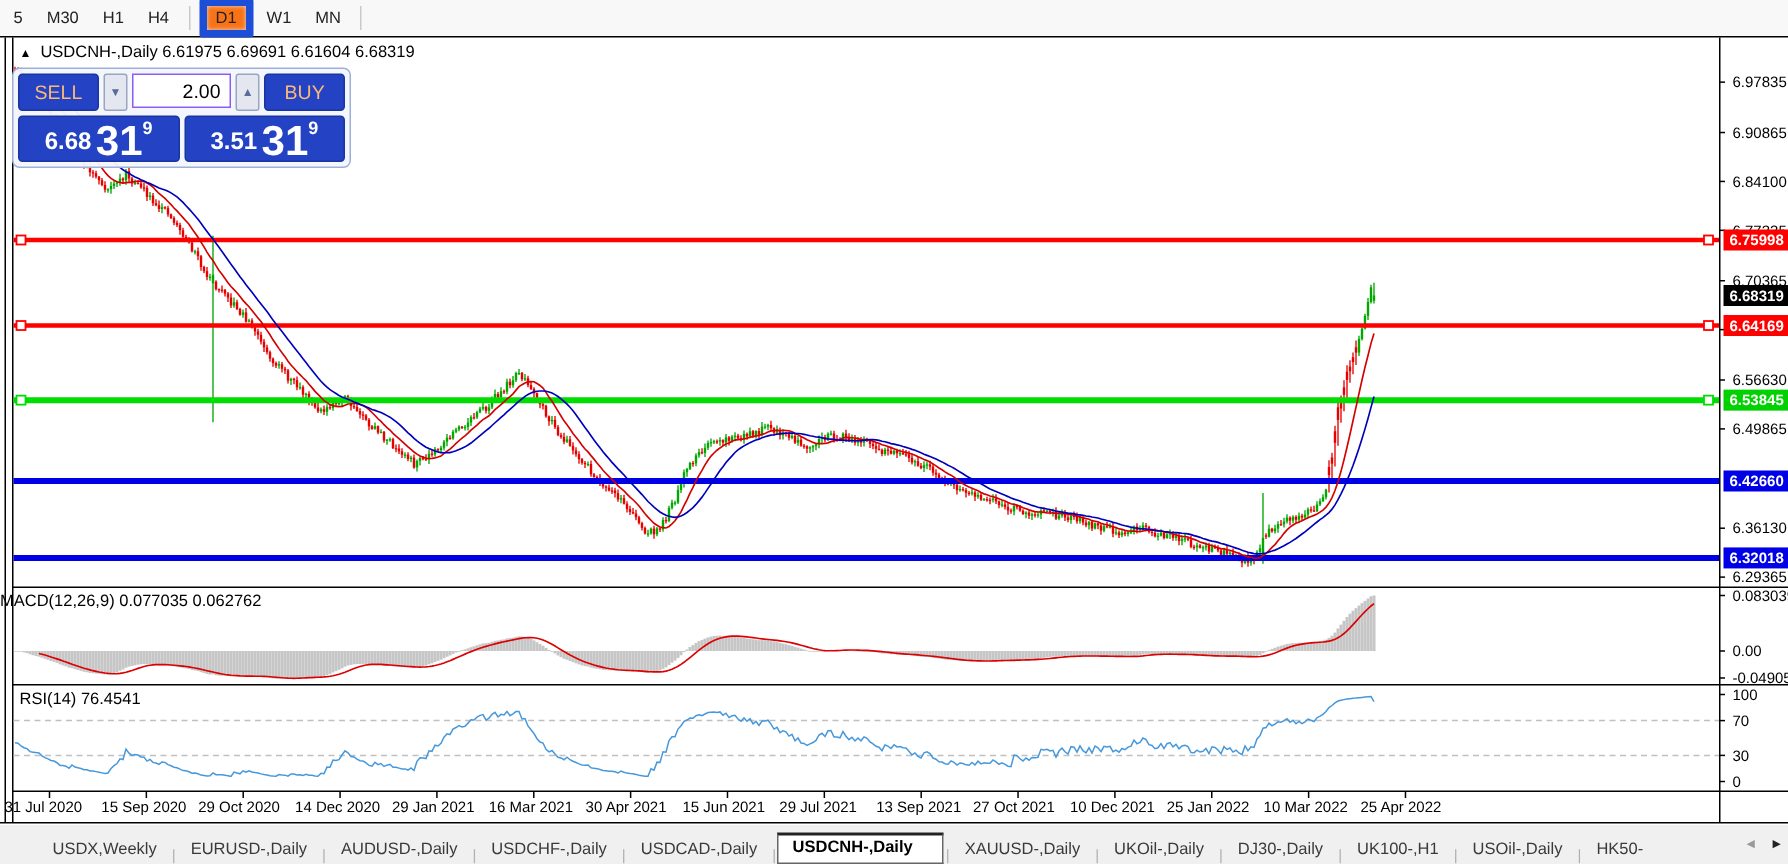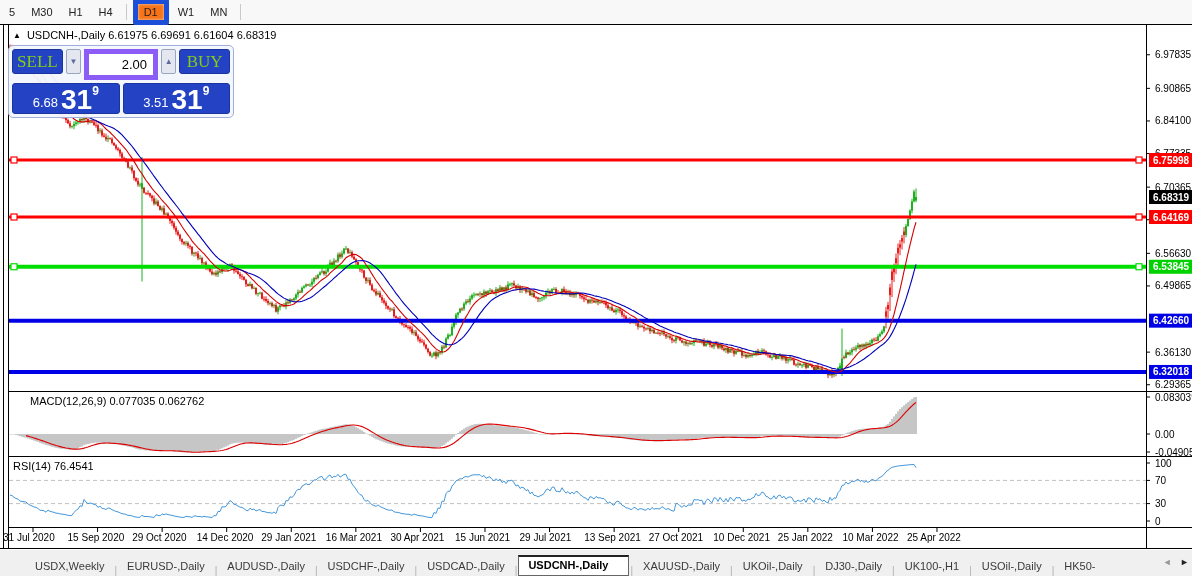--- a/index.html
+++ b/index.html
@@ -11,30 +11,30 @@
   .tf{font-size:11px;color:#222;padding:2px 6px;margin:0 1px;border:1px solid transparent;background:transparent;border-radius:2px}
   .tf.active{background:#f97316;border:5px solid #1d4ed8;box-shadow:inset 0 0 3px #ddd}
   .tsep{width:1px;height:16px;background:#c9c9c9;margin:0 5px}
   .chart-title{position:absolute;left:13px;top:29px;font-size:11px;color:#000;
                display:flex;align-items:center;gap:6px;z-index:6}
   .collapse{font-size:8px;color:#000}
   .trade-panel{position:absolute;left:8px;top:45px;width:226px;background:rgba(243,246,252,.96);
                border:1px solid #9fb0d8;border-radius:5px;padding:3px;box-sizing:border-box;z-index:7}
   .tp-row{display:flex;gap:3px}
   .tp-row1{margin-bottom:3px}
-  .btn-blue{background:#2443c4;color:#84cc16;border:1px solid #1a34a0;border-radius:3px;font-size:17px;
-            font-family:Liberation Serif, serif}
+  .btn-blue{background:#2443c4;color:#fdba74;border:1px solid #1a34a0;border-radius:3px;font-size:13px;
+            font-family:Liberation Sans, sans-serif}
   .tp-sell,.tp-buy{width:57px;height:25px;padding:0}
   .tp-dn,.tp-up{width:17px;height:25px;background:#e4e7ef;border:1px solid #9aa5c0;color:#5a6a9a;
                 font-size:8px;padding:0;border-radius:2px}
-  .tp-field{width:52px;height:21px;border:5px solid #8b5cf6;font-size:13px;text-align:right;
+  .tp-field{width:52px;height:21px;border:1px solid #8b5cf6;font-size:13px;text-align:right;
             padding:0 6px;font-family:"Liberation Sans",sans-serif}
   .tp-price{flex:1;height:31px;background:#2443c4;border:1px solid #1a34a0;border-radius:3px;color:#fff;
             display:flex;align-items:flex-end;justify-content:center;padding-bottom:1px;box-sizing:border-box}
-  .tp-ps{font-size:13px;font-weight:normal;margin:0 3px 3px 0;line-height:1}
+  .tp-ps{font-size:16px;font-weight:bold;margin:0 3px 3px 0;line-height:1}
   .tp-pb{font-size:28px;line-height:.85;font-weight:700}
   .tp-sup{font-size:12px;font-weight:bold;margin-bottom:14px}
   .ind-label{position:absolute;font-size:11px;color:#000;z-index:4}
   .tabbar{position:absolute;left:0;top:550px;width:1192px;height:26px;background:#f0f0f0;
           display:flex;align-items:flex-end;font-size:11px;color:#3a3a3a;padding-left:26px;
           box-sizing:border-box;z-index:5}
   .tab{padding:4px 9px;white-space:nowrap}
   .tab.active{background:#fff;border:1px solid #666;border-top:2px solid #222;font-weight:bold;
               color:#000;padding:2px 20px 4px 9px}
   .tabsep{color:#b0b0b0;margin:0 1px;font-size:10px}
@@ -1567,21 +1567,21 @@
       <span class="tp-sup">9</span>
     </div>
     <div class="tp-price">
       <span class="tp-ps">3.51</span>
       <span class="tp-pb">31</span>
       <span class="tp-sup">9</span>
     </div>
   </div>
 </div>
 
-<div class="ind-label" style="left:30px;top:395px">MACD(12,26,9) 0.077035 0.062762</div>
+<div class="ind-label" style="left:0;top:395px">MACD(12,26,9) 0.077035 0.062762</div>
 <div class="ind-label" style="left:13px;top:460px">RSI(14) 76.4541</div>
 
 <div class="tabbar" id="tabbar">
     <div class="tab">USDX,Weekly</div>
     <span class="tabsep">|</span>
     <div class="tab">EURUSD-,Daily</div>
     <span class="tabsep">|</span>
     <div class="tab">AUDUSD-,Daily</div>
     <span class="tabsep">|</span>
     <div class="tab">USDCHF-,Daily</div>

